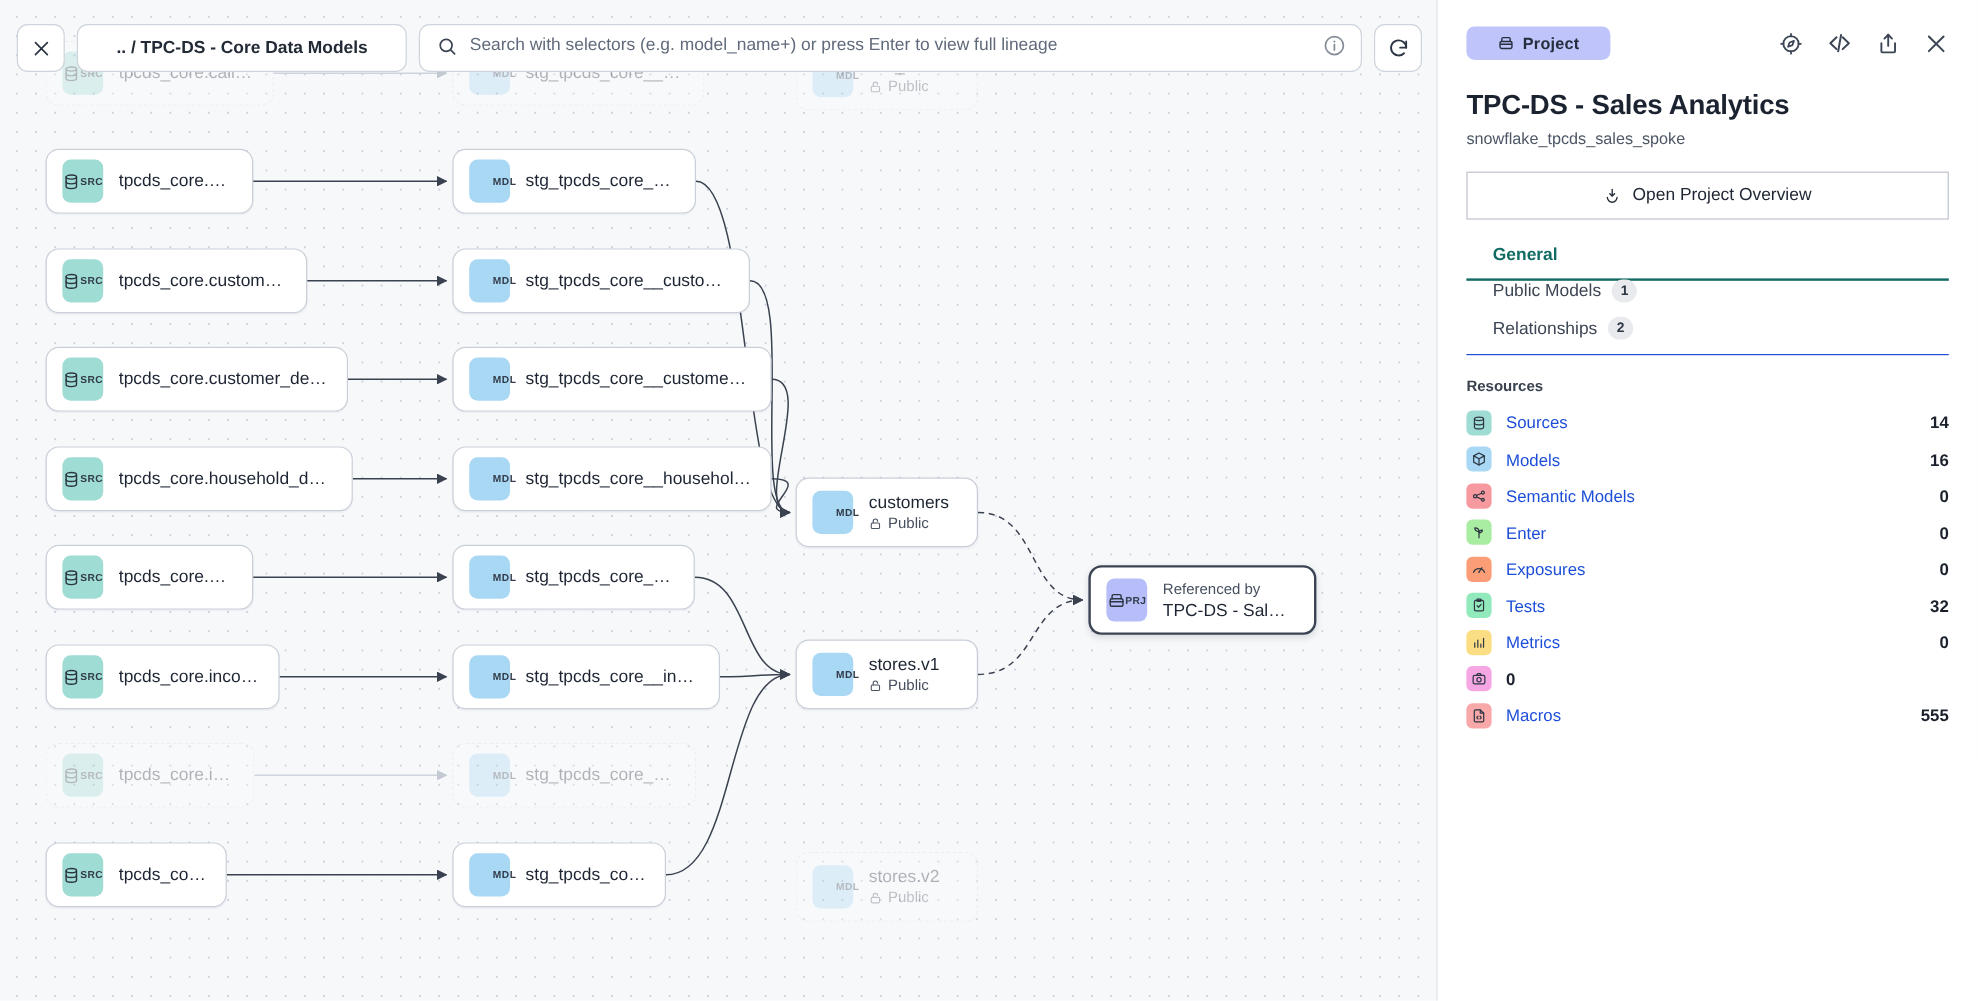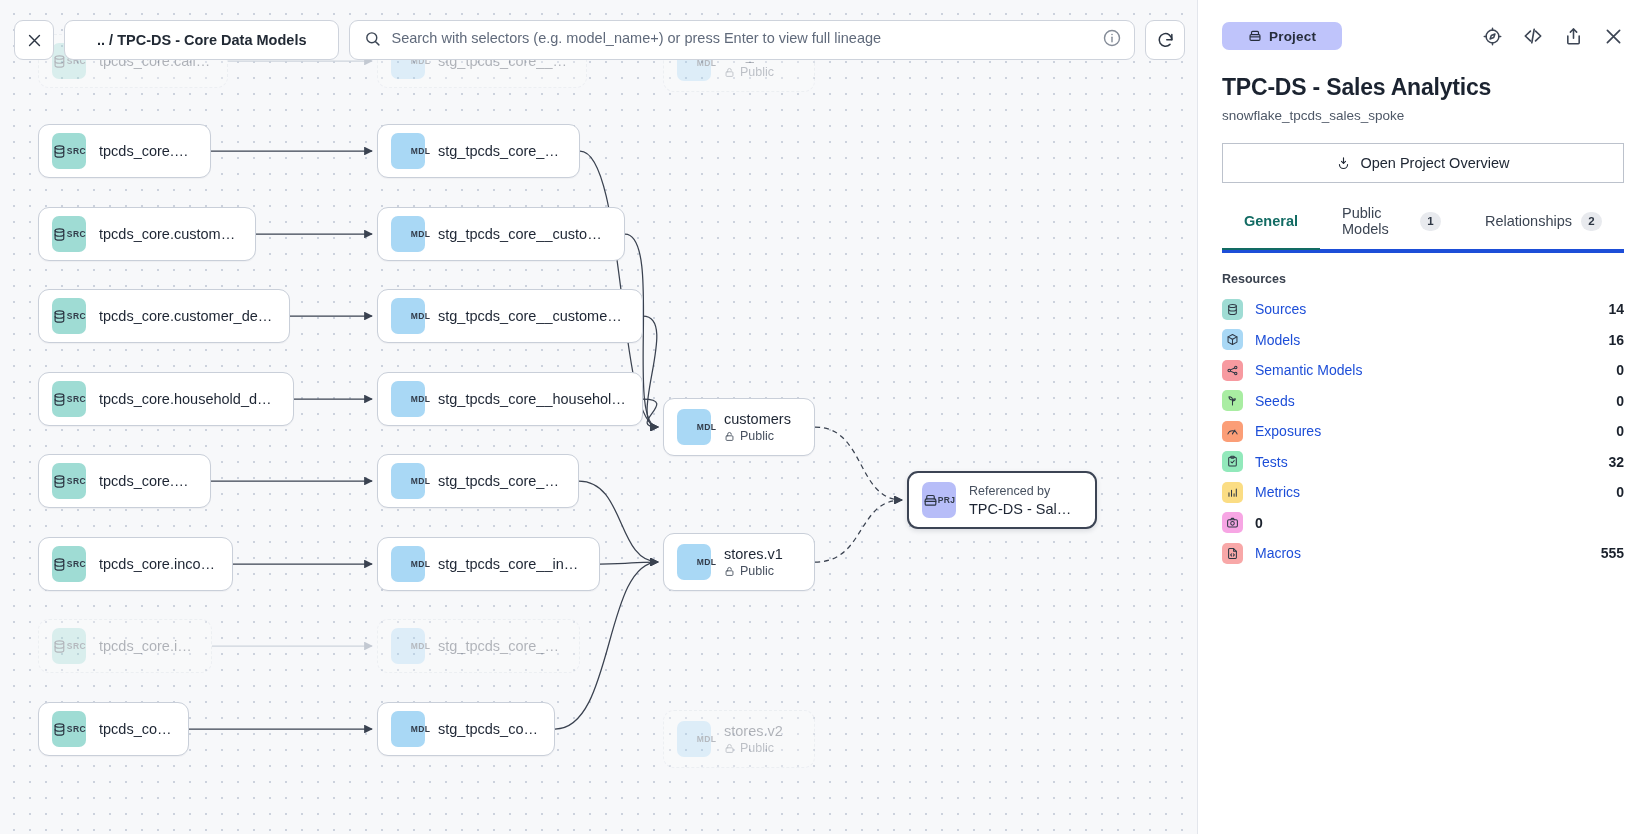--- a/index.html
+++ b/index.html
@@ -128,21 +128,22 @@
   .panel-title { font-size: 23px; font-weight: 700; color: #1b2330; margin-top: 18px; letter-spacing: -.2px; }
   .panel-subtitle { font-size: 13.5px; color: #4d5766; margin-top: 7px; }
   .overview-btn {
     margin-top: 20px; height: 40px; width: 100%;
     border: 1px solid #bcc2cc; border-radius: 0; background: #fff;
     display: flex; align-items: center; justify-content: center; gap: 9px;
     font-size: 14.5px; color: #202835; cursor: pointer;
   }
   .tabs {
     margin-top: 22px; display: flex; gap: 0;
-    border-bottom: 4px solid #1d4ed8;
+    border-bottom: 1px solid #1d4ed8;
+    flex-direction: column;
   }
   .tab {
     display: flex; align-items: center; gap: 9px;
     padding: 0 22px 11px 22px;
     font-size: 14.5px; color: #3c4553; cursor: pointer;
     border-bottom: 2px solid transparent; margin-bottom: -1px;
   }
   .tab.active { color: #126b63; font-weight: 700; border-bottom-color: #126b63; }
   .tab-count {
     background: #e8eaee; color: #2e3744;
@@ -678,21 +679,21 @@
           <span class="res-count">0</span>
         </div>
         <div class="res-row">
           <span class="res-ico" style="background:#a9eda2">
             <svg width="13" height="13" viewBox="0 0 24 24" fill="none" stroke="#2e3744" stroke-width="1.9" stroke-linecap="round" stroke-linejoin="round">
               <path d="M12 20.5 L12 11"></path>
               <path d="M12 11 C12 7.5 9 5.2 5.5 5.2 C5.5 8.8 8.4 11 12 11 Z"></path>
               <path d="M12 13 C12 10.5 14.4 8.8 17.2 8.8 C17.2 11.5 14.9 13 12 13 Z"></path>
             </svg>
           </span>
-          <span class="res-name">Seeds</span>
+          <span class="res-name">Enter</span>
           <span class="res-count">0</span>
         </div>
         <div class="res-row">
           <span class="res-ico" style="background:#fb9e77">
             <svg width="13" height="13" viewBox="0 0 24 24" fill="none" stroke="#2e3744" stroke-width="1.9" stroke-linecap="round" stroke-linejoin="round">
               <path d="M3.6 16.5 a9 9 0 0 1 16.8 0"></path>
               <path d="M12 16 L16.5 9.5"></path>
               <circle cx="12" cy="16.3" r="1.1" fill="#2e3744" stroke="none"></circle>
             </svg>
           </span>

